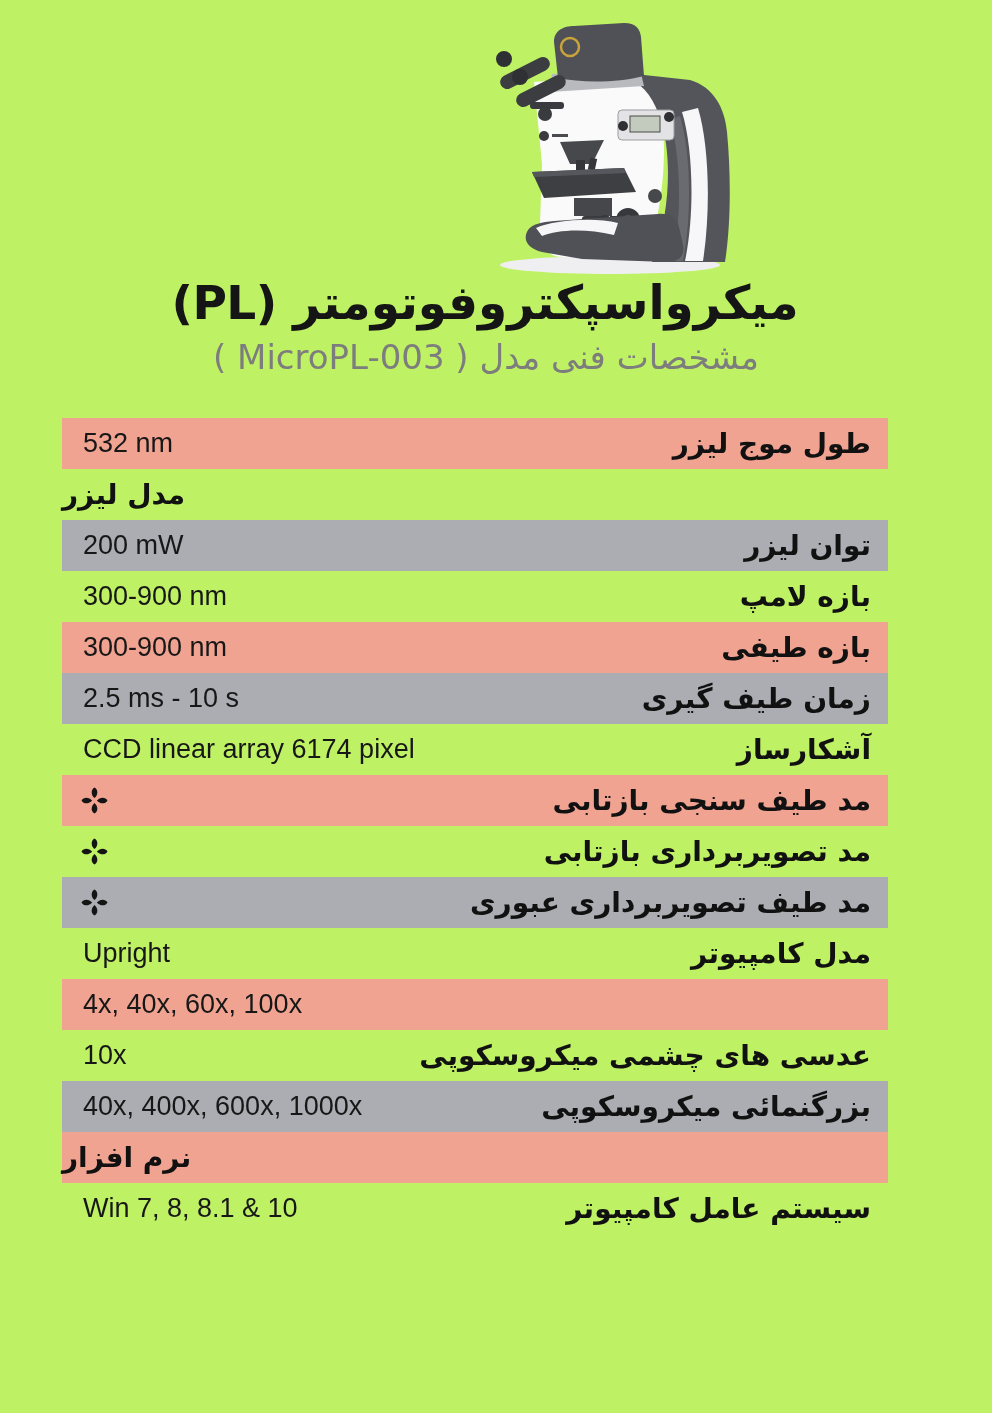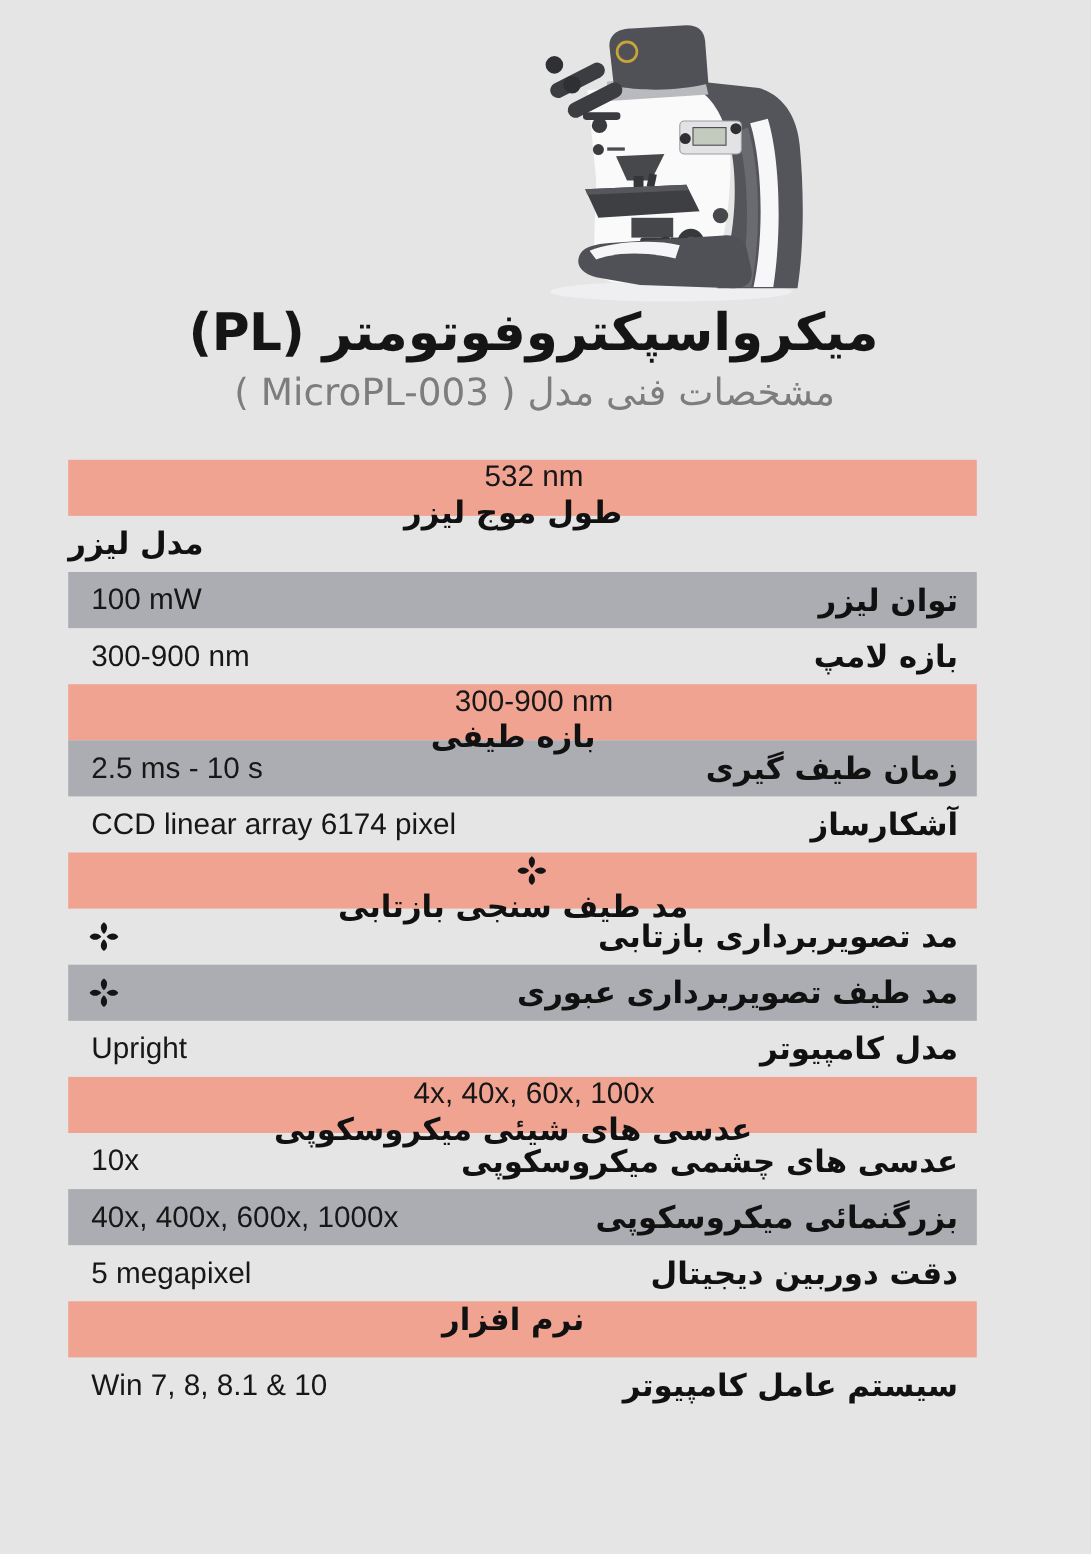--- a/index.html
+++ b/index.html
@@ -1,19 +1,19 @@
 <!DOCTYPE html>
 <html lang="fa"><head>
 <meta charset="utf-8">
 <style>
   html,body{margin:0;padding:0;background:#ffffff;}
   .page{
     position:relative;
     width:992px;height:1413px;
-    background:#e5e5e5;
+    background:#bef264;
     overflow:hidden;
     font-family:"Liberation Sans",sans-serif;
   }
   
   .hero{
     position:absolute;left:442px;top:14px;width:350px;height:265px;
   }
   
   .titleblock{
     position:absolute;left:112px;top:274px;width:740px;
@@ -44,21 +44,21 @@
   
   .spec-table{
     position:absolute;left:62px;top:418px;width:826px;
   }
   .row{
     height:51px;
     display:flex;
     justify-content:space-between;
     align-items:center;
   }
-  .bg-salmon{background:#F1A392;flex-direction:column;}
+  .bg-salmon{background:#F1A392;}
   .bg-gray{background:#ACADB3;}
   .bg-none{background:transparent;}
   .row .value{
     direction:ltr;
     font-size:27px;
     color:#171717;
     padding-left:21px;
     white-space:nowrap;
     font-family:"Liberation Sans",sans-serif;
   }
@@ -150,21 +150,21 @@
 
   <div class="spec-table" id="spec-table">
       <div class="row bg-salmon">
         <div class="value">532 nm</div>
         <div class="label" dir="rtl">طول موج لیزر</div>
       </div>
       <div class="row bg-none">
         <div class="label" dir="rtl">مدل لیزر</div>
       </div>
       <div class="row bg-gray">
-        <div class="value">100 mW</div>
+        <div class="value">200 mW</div>
         <div class="label" dir="rtl">توان لیزر</div>
       </div>
       <div class="row bg-none">
         <div class="value">300-900 nm</div>
         <div class="label" dir="rtl">بازه لامپ</div>
       </div>
       <div class="row bg-salmon">
         <div class="value">300-900 nm</div>
         <div class="label" dir="rtl">بازه طیفی</div>
       </div>
@@ -214,34 +214,29 @@
           </svg>
         </div>
         <div class="label" dir="rtl">مد  طیف تصویربرداری عبوری</div>
       </div>
       <div class="row bg-none">
         <div class="value">Upright</div>
         <div class="label" dir="rtl">مدل کامپیوتر</div>
       </div>
       <div class="row bg-salmon">
         <div class="value">4x, 40x, 60x, 100x</div>
-        <div class="label" dir="rtl">عدسی های شیئی میکروسکوپی</div>
       </div>
       <div class="row bg-none">
         <div class="value">10x</div>
         <div class="label" dir="rtl">عدسی های چشمی میکروسکوپی</div>
       </div>
       <div class="row bg-gray">
         <div class="value">40x, 400x, 600x, 1000x</div>
         <div class="label" dir="rtl">بزرگنمائی میکروسکوپی</div>
       </div>
-      <div class="row bg-none">
-        <div class="value">5 megapixel</div>
-        <div class="label" dir="rtl">دقت دوربین دیجیتال</div>
-      </div>
       <div class="row bg-salmon">
         <div class="label" dir="rtl">نرم افزار</div>
       </div>
       <div class="row bg-none">
         <div class="value">Win 7, 8, 8.1 &amp; 10</div>
         <div class="label" dir="rtl">سیستم عامل کامپیوتر</div>
       </div>
     </div>
 
 </div>

